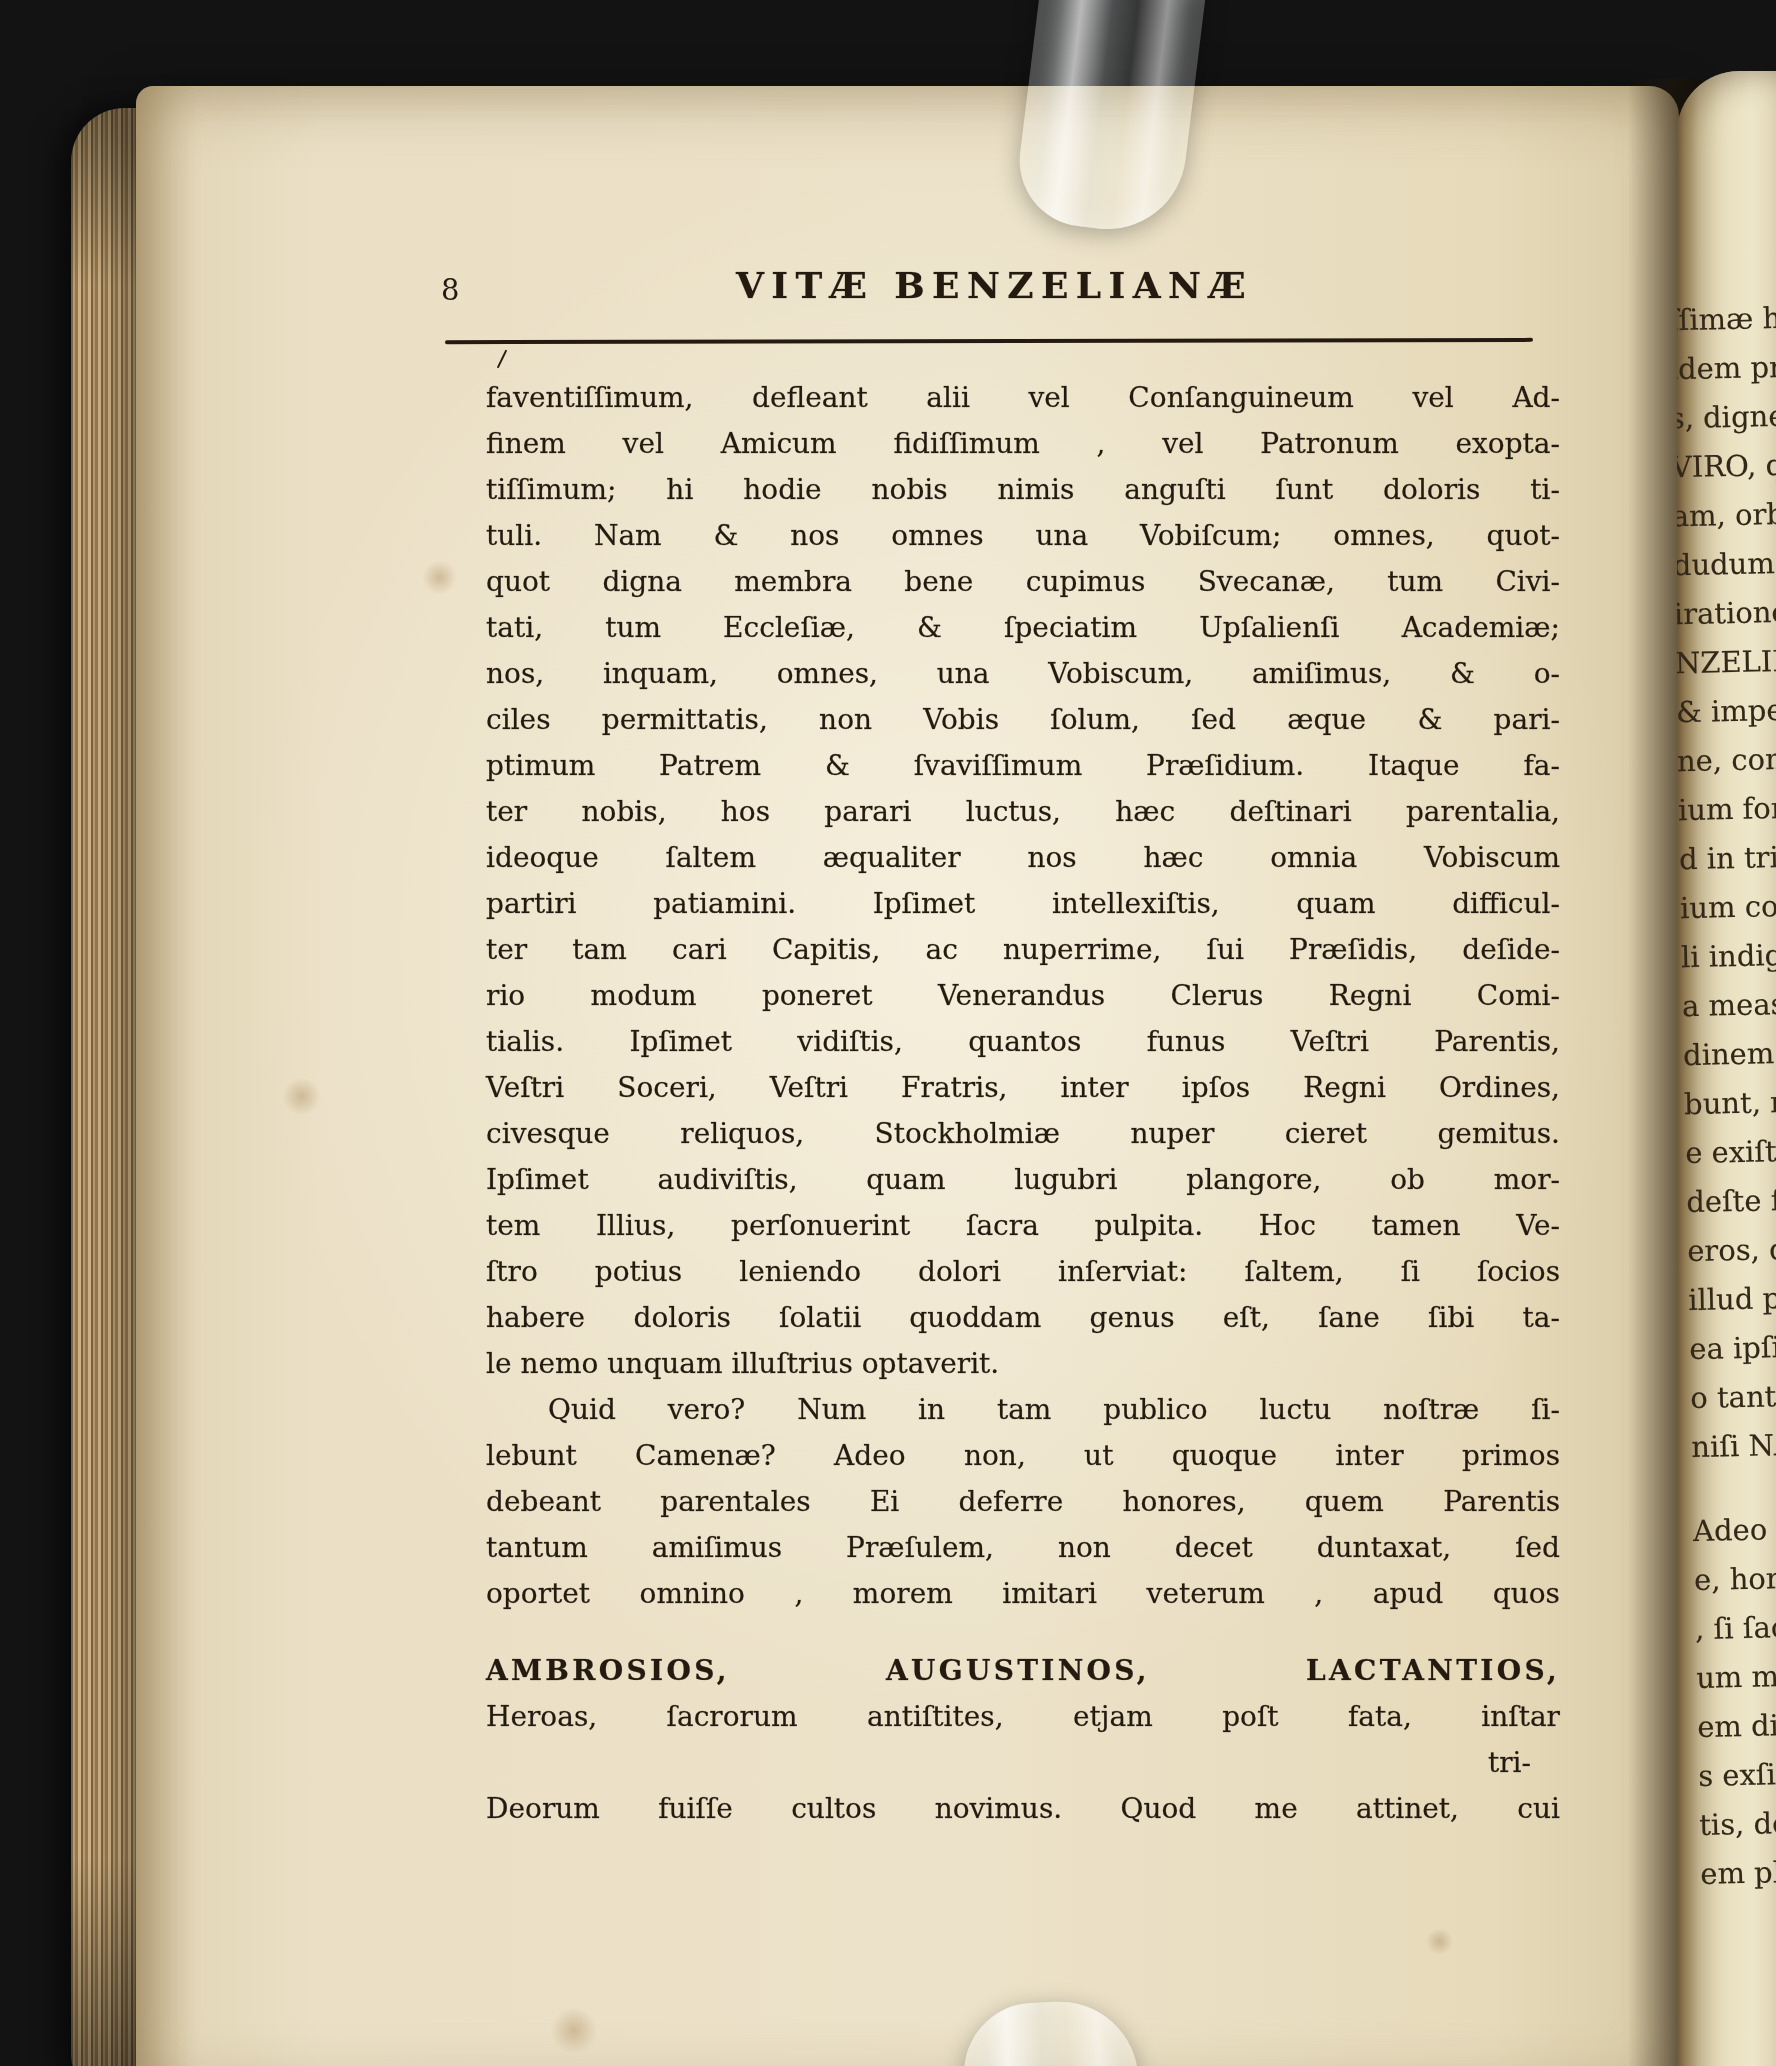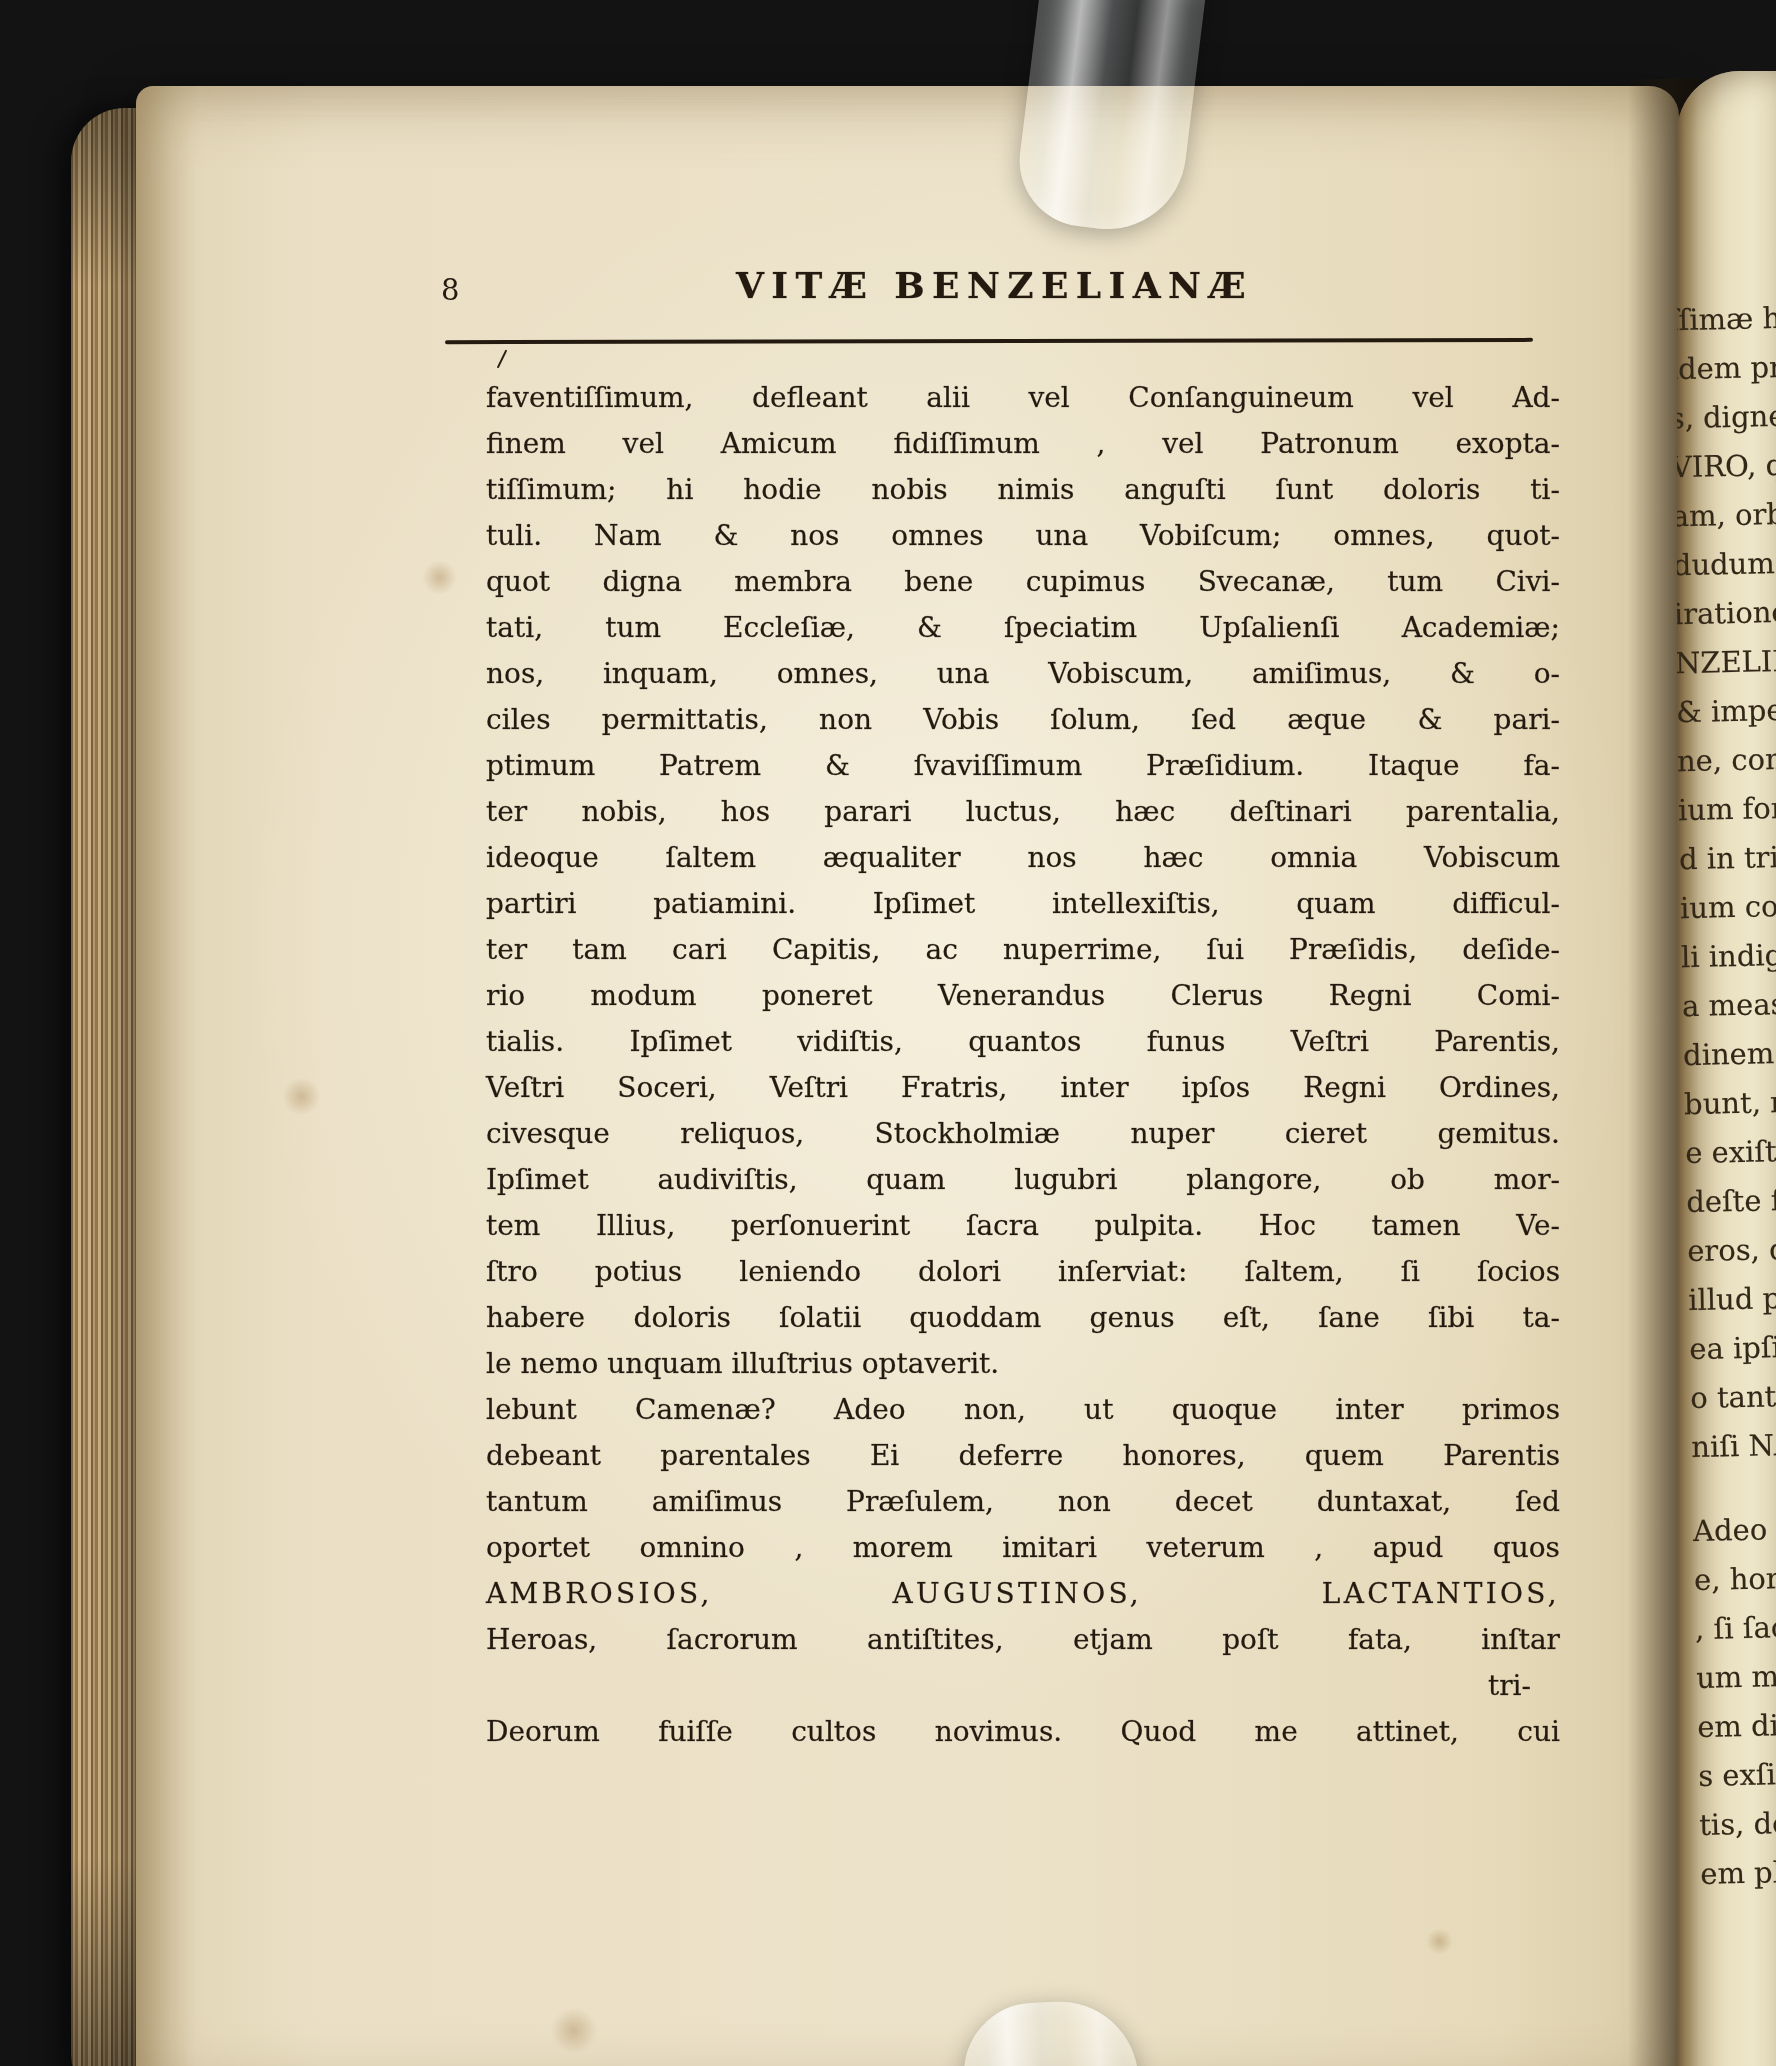--- a/index.html
+++ b/index.html
@@ -46,21 +46,21 @@
     background:#2a1f12; border-radius:1.2px; transform:rotate(26deg);
   }
   .body-text {
     position:absolute; left:350px; top:289px; width:1074px;
     font-size:28px; line-height:46px; color:#241a10;
     -webkit-text-stroke:0.4px rgba(36,26,16,.5);
   }
   .line { text-align:justify; text-align-last:justify; }
   .line.end { text-align-last:left; }
   .line.indent { text-indent:62px; }
-  .line.caps { font-weight:normal; letter-spacing:3.3px; }
+  .line.caps { font-weight:bold; letter-spacing:3.3px;margin-top:31px; }
   .line.catchword { text-align-last:right; padding-right:29px; }
   .spot { position:absolute; border-radius:50%;
     background:radial-gradient(circle, rgba(146,104,49,.32), rgba(146,104,49,0) 70%); }
   .spot1 { left:285px; top:475px; width:37px; height:33px; }
   .spot2 { left:413px; top:1922px; width:50px; height:45px; }
   .spot3 { left:1289px; top:1843px; width:29px; height:25px; }
   .spot4 { left:145px; top:992px; width:41px; height:37px; }
   
   .gutter-shadow {
     position:absolute; left:1628px; top:79px; width:74px; height:2062px;
@@ -122,20 +122,21 @@
         <div class="line">ter tam cari Capitis, ac nuperrime, ſui Præſidis, deſide-</div>
         <div class="line">rio modum poneret Venerandus Clerus Regni Comi-</div>
         <div class="line">tialis.  Ipſimet vidiſtis, quantos funus Veſtri Parentis,</div>
         <div class="line">Veſtri Soceri, Veſtri Fratris, inter ipſos Regni Ordines,</div>
         <div class="line">civesque reliquos, Stockholmiæ nuper cieret gemitus.</div>
         <div class="line">Ipſimet audiviſtis, quam lugubri plangore, ob mor-</div>
         <div class="line">tem Illius, perſonuerint ſacra pulpita.  Hoc tamen Ve-</div>
         <div class="line">ſtro potius leniendo dolori inſerviat: ſaltem, ſi ſocios</div>
         <div class="line">habere doloris ſolatii quoddam genus eſt, ſane ſibi ta-</div>
         <div class="line end">le nemo unquam illuſtrius optaverit.</div>
+        <div class="line indent">Quid vero?  Num in tam publico luctu noſtræ ſi-</div>
         <div class="line">lebunt Camenæ? Adeo non, ut quoque inter primos</div>
         <div class="line">debeant parentales Ei deferre honores, quem Parentis</div>
         <div class="line">tantum amiſimus Præſulem, non decet duntaxat, ſed</div>
         <div class="line">oportet omnino , morem imitari veterum , apud quos</div>
         <div class="line caps">AMBROSIOS, AUGUSTINOS, LACTANTIOS,</div>
         <div class="line">Heroas, ſacrorum antiſtites, etjam poſt fata, inſtar</div>
         <div class="line catchword">tri-</div>
         <div class="line">Deorum fuiſſe cultos novimus.  Quod me attinet, cui</div>
       </div>
 

